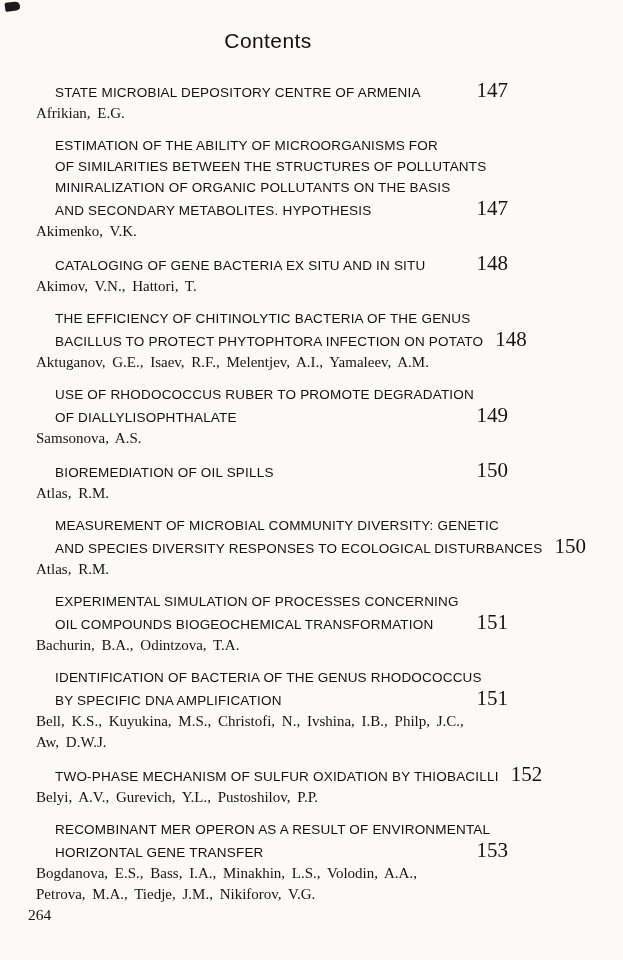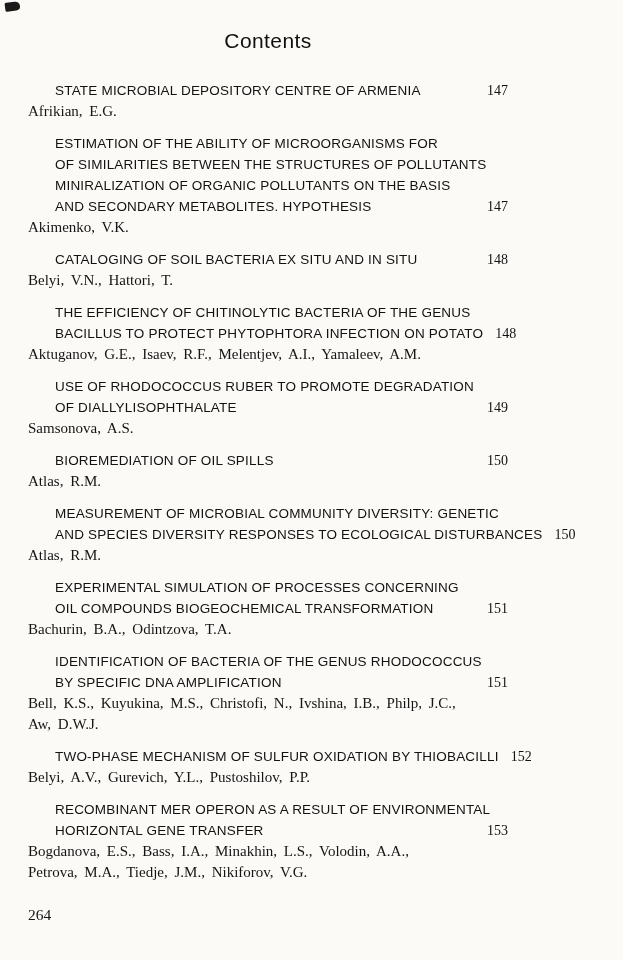--- a/index.html
+++ b/index.html
@@ -65,33 +65,34 @@
     font-family: "Liberation Sans", sans-serif;
     font-size: 13.5px;
     font-weight: 500;
     letter-spacing: 0.2px;
     white-space: nowrap;
     color: #121212;
   }
 
   .page-num {
     font-family: "Liberation Serif", serif;
-    font-size: 14px;
+    font-size: 21px;
     color: #121212;
     margin-left: 12px;
     flex: none;
   }
 
   .authors {
     font-family: "Liberation Serif", serif;
     font-size: 15px;
     line-height: 21px;
     word-spacing: 3px;
     white-space: nowrap;
     color: #151515;
+    margin-left: 8px;
   }
 
   .footer {
     position: absolute;
     left: 28px;
     bottom: 36px;
     font-family: "Liberation Serif", serif;
     font-size: 15.5px;
     color: #131313;
   }
@@ -123,24 +124,24 @@
           <span class="title-text">MINIRALIZATION OF ORGANIC POLLUTANTS ON THE BASIS</span>
         </div>
         <div class="title-row">
           <span class="title-text">AND SECONDARY METABOLITES. HYPOTHESIS</span>
           <span class="page-num">147</span>
         </div>
         <div class="authors">Akimenko, V.K.</div>
       </div>
       <div class="entry">
         <div class="title-row">
-          <span class="title-text">CATALOGING OF SOIL BACTERIA EX SITU AND IN SITU</span>
+          <span class="title-text">CATALOGING OF GENE BACTERIA EX SITU AND IN SITU</span>
           <span class="page-num">148</span>
         </div>
-        <div class="authors">Belyi, V.N., Hattori, T.</div>
+        <div class="authors">Akimov, V.N., Hattori, T.</div>
       </div>
       <div class="entry">
         <div class="title-row">
           <span class="title-text">THE EFFICIENCY OF CHITINOLYTIC BACTERIA OF THE GENUS</span>
         </div>
         <div class="title-row">
           <span class="title-text">BACILLUS TO PROTECT PHYTOPHTORA INFECTION ON POTATO</span>
           <span class="page-num">148</span>
         </div>
         <div class="authors">Aktuganov, G.E., Isaev, R.F., Melentjev, A.I., Yamaleev, A.M.</div>

